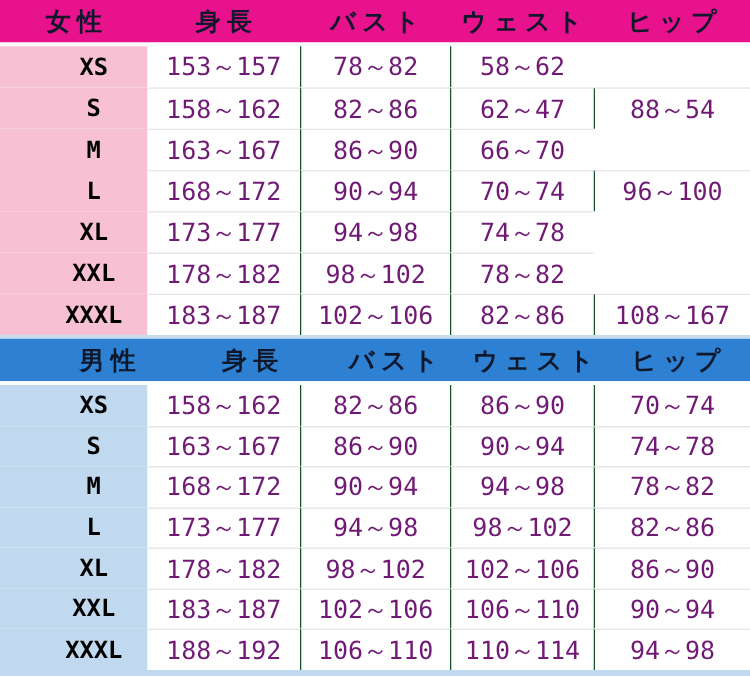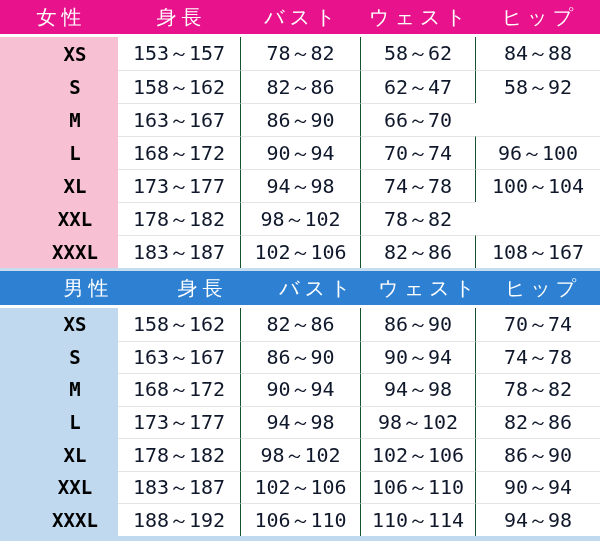--- a/index.html
+++ b/index.html
@@ -27,30 +27,30 @@
   .cell {
     display: flex; align-items: center; justify-content: center;
     overflow: hidden; white-space: nowrap;
   }
   .col-0 { width: 118px; }
   .col-1 { width: 122px; }
   .col-2 { width: 120px; }
   .col-3 { width: 115px; }
   .col-4 { width: 125px; }
   .header-cell {
-    color: #ffffff; font-weight: normal; font-size: 20px;
+    color: #0f172a; font-weight: bold; font-size: 20px;
     letter-spacing: 5px; text-indent: 5px;
   }
   .size-cell {
     font-family: "DejaVu Sans Mono", monospace;
     font-weight: bold; font-size: 19px; color: #000000; padding-left: 32px;
   }
   .data-cell {
     font-family: "DejaVu Sans Mono", monospace;
-    font-size: 20px; color: #0f172a; background: #ffffff;
+    font-size: 20px; color: #701a75; background: #ffffff;
   }
   .data-row.not-first .data-cell { border-top: 1px solid #e4e4e4; }
   .data-cell.col-2, .data-cell.col-3, .data-cell.col-4 {
     border-left: 1px solid #14532d;
   }
 </style>
 </head>
 <body>
 
 <div id="size-chart">
@@ -62,48 +62,46 @@
         <div class="cell header-cell col-3">ウェスト</div>
         <div class="cell header-cell col-4">ヒップ</div>
       </div>
     <div class="gap-white"></div>
     <div class="body">
         <div class="row data-row">
           <div class="cell col-0 size-cell" style="background: rgb(248, 193, 211);">XS</div>
           <div class="cell col-1 data-cell">153～157</div>
           <div class="cell col-2 data-cell">78～82</div>
           <div class="cell col-3 data-cell">58～62</div>
-          <div class="cell col-4 data-cell">84～88</div>
         </div>
         <div class="row data-row not-first">
           <div class="cell col-0 size-cell" style="background: rgb(248, 193, 211);">S</div>
           <div class="cell col-1 data-cell">158～162</div>
           <div class="cell col-2 data-cell">82～86</div>
           <div class="cell col-3 data-cell">62～47</div>
-          <div class="cell col-4 data-cell">58～92</div>
+          <div class="cell col-4 data-cell">88～54</div>
         </div>
         <div class="row data-row not-first">
           <div class="cell col-0 size-cell" style="background: rgb(248, 193, 211);">M</div>
           <div class="cell col-1 data-cell">163～167</div>
           <div class="cell col-2 data-cell">86～90</div>
           <div class="cell col-3 data-cell">66～70</div>
         </div>
         <div class="row data-row not-first">
           <div class="cell col-0 size-cell" style="background: rgb(248, 193, 211);">L</div>
           <div class="cell col-1 data-cell">168～172</div>
           <div class="cell col-2 data-cell">90～94</div>
           <div class="cell col-3 data-cell">70～74</div>
           <div class="cell col-4 data-cell">96～100</div>
         </div>
         <div class="row data-row not-first">
           <div class="cell col-0 size-cell" style="background: rgb(248, 193, 211);">XL</div>
           <div class="cell col-1 data-cell">173～177</div>
           <div class="cell col-2 data-cell">94～98</div>
           <div class="cell col-3 data-cell">74～78</div>
-          <div class="cell col-4 data-cell">100～104</div>
         </div>
         <div class="row data-row not-first">
           <div class="cell col-0 size-cell" style="background: rgb(248, 193, 211);">XXL</div>
           <div class="cell col-1 data-cell">178～182</div>
           <div class="cell col-2 data-cell">98～102</div>
           <div class="cell col-3 data-cell">78～82</div>
         </div>
         <div class="row data-row not-first">
           <div class="cell col-0 size-cell" style="background: rgb(248, 193, 211);">XXXL</div>
           <div class="cell col-1 data-cell">183～187</div>

